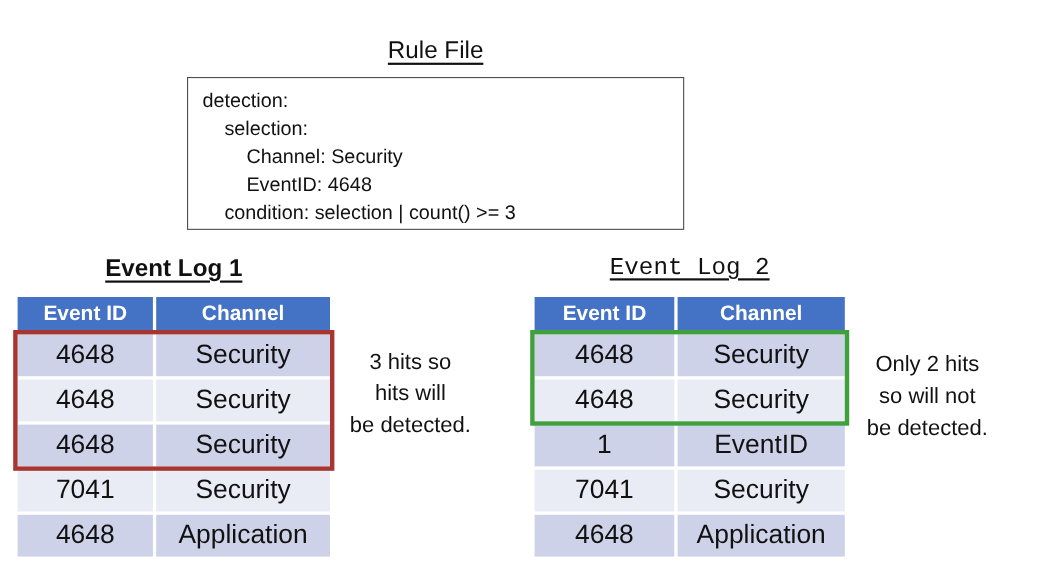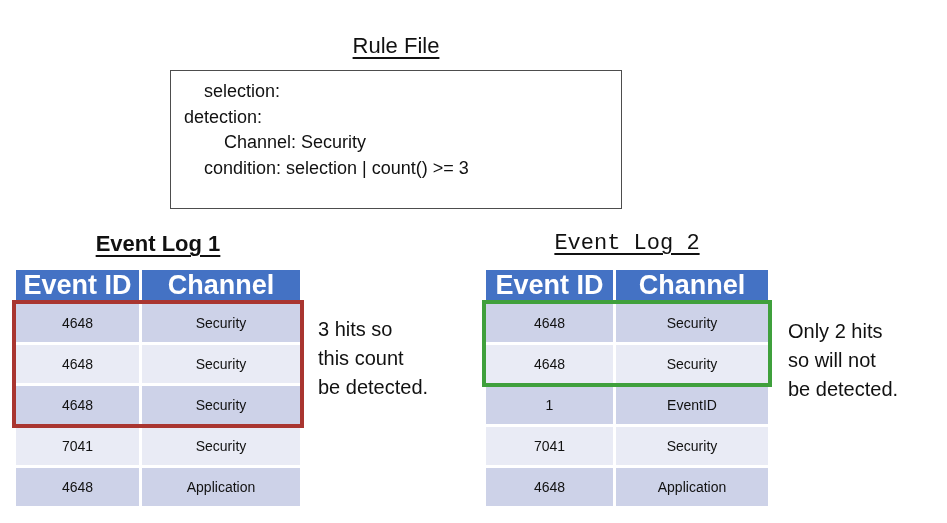--- a/index.html
+++ b/index.html
@@ -17,44 +17,45 @@
     position:absolute;left:170px;top:57px;width:452px;height:139px;
     border:1.5px solid #4d4d4d;background:#ffffff;box-sizing:border-box;
     padding:8px 0 0 13px;
   }
   .code-line{font-size:18px;line-height:25.5px;white-space:pre;color:#111111;}
 
   .log-table{position:absolute;display:grid;gap:3px;}
   #table1{left:16px;top:257px;grid-template-columns:123px 158px;grid-template-rows:31px 38px 38px 38px 38px 38px;}
   #table2{left:486px;top:257px;grid-template-columns:127px 152px;grid-template-rows:31px 38px 38px 38px 38px 38px;}
 
-  .cell{display:flex;align-items:center;justify-content:center;font-size:14px;color:#111111;}
-  .cell.header{background:var(--header-bg,#4472C4);color:#ffffff;font-weight:bold;font-size:27px;}
+  .cell{display:flex;align-items:center;justify-content:center;font-size:24px;color:#111111;}
+  .cell.header{background:var(--header-bg,#4472C4);color:#ffffff;font-weight:bold;font-size:19px;}
   .cell.dark{background:var(--row-dark,#CDD2E8);}
   .cell.light{background:var(--row-light,#E9EBF5);}
 
   .overlay{position:absolute;box-sizing:border-box;background:transparent;pointer-events:none;}
   #overlay1{left:12px;top:287px;width:292px;height:128px;border:4px solid var(--highlight-red,#A93530);}
   #overlay2{left:482px;top:287px;width:290px;height:87px;border:4px solid var(--highlight-green,#3FA03C);}
 
-  .annotation{position:absolute;font-size:20px;line-height:29px;color:#111111;}
+  .annotation{position:absolute;font-size:20px;line-height:29px;color:#111111;text-align:center;}
   #annotation1{left:318px;top:302px;}
   #annotation2{left:788px;top:304px;}
 </style>
 </head>
 <body>
 
 <div class="canvas">
 
   <div class="underlined-title" id="rule-title">Rule File</div>
 
   <div class="rule-box">
+    <div class="code-line">detection:</div>
     <div class="code-line">    selection:</div>
-    <div class="code-line">detection:</div>
     <div class="code-line">        Channel: Security</div>
+    <div class="code-line">        EventID: 4648</div>
     <div class="code-line">    condition: selection | count() &gt;= 3</div>
   </div>
 
   <div class="underlined-title" id="log1-title">Event Log 1</div>
 
   <div class="log-table" id="table1">
     <div class="cell header">Event ID</div>
     <div class="cell header">Channel</div>
 
     <div class="cell dark">4648</div>
@@ -66,21 +67,21 @@
     <div class="cell light">7041</div>
     <div class="cell light">Security</div>
     <div class="cell dark">4648</div>
     <div class="cell dark">Application</div>
   </div>
 
   <div class="overlay" id="overlay1"></div>
 
   <div class="annotation" id="annotation1">
     <div>3 hits so</div>
-    <div>this count</div>
+    <div>hits will</div>
     <div>be detected.</div>
   </div>
 
   <div class="underlined-title" id="log2-title">Event Log 2</div>
 
   <div class="log-table" id="table2">
     <div class="cell header">Event ID</div>
     <div class="cell header">Channel</div>
 
     <div class="cell dark">4648</div>

